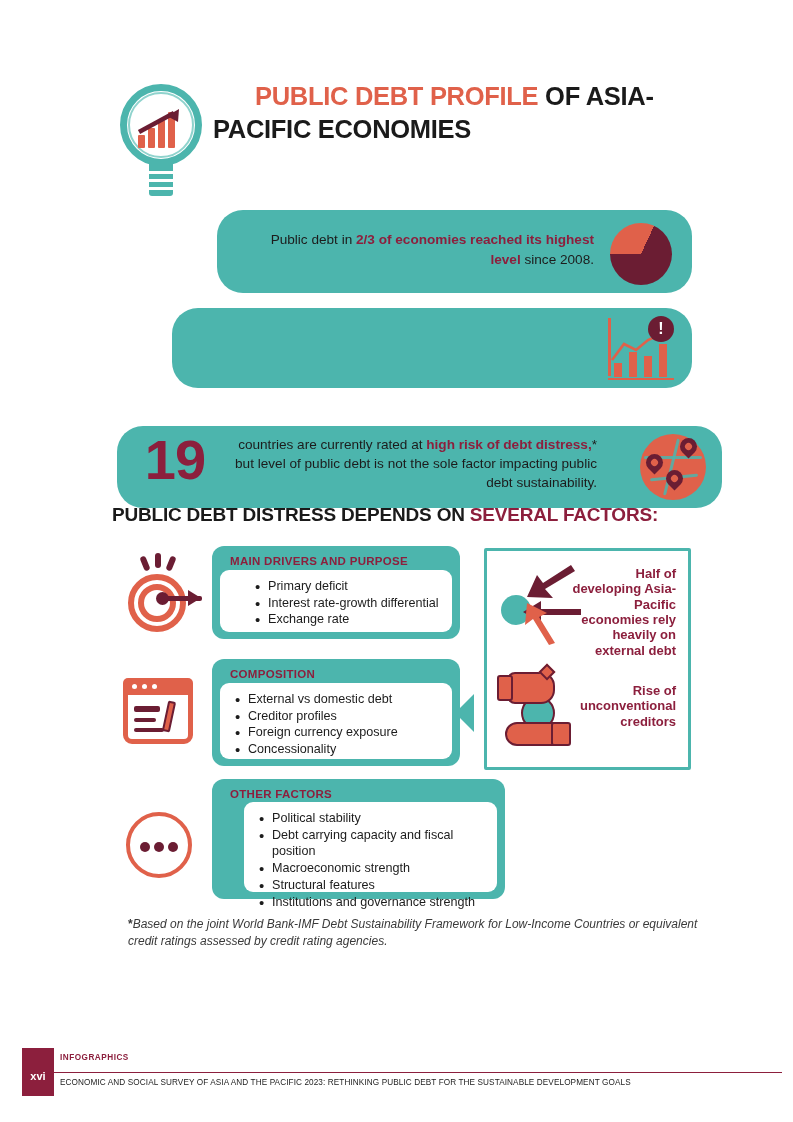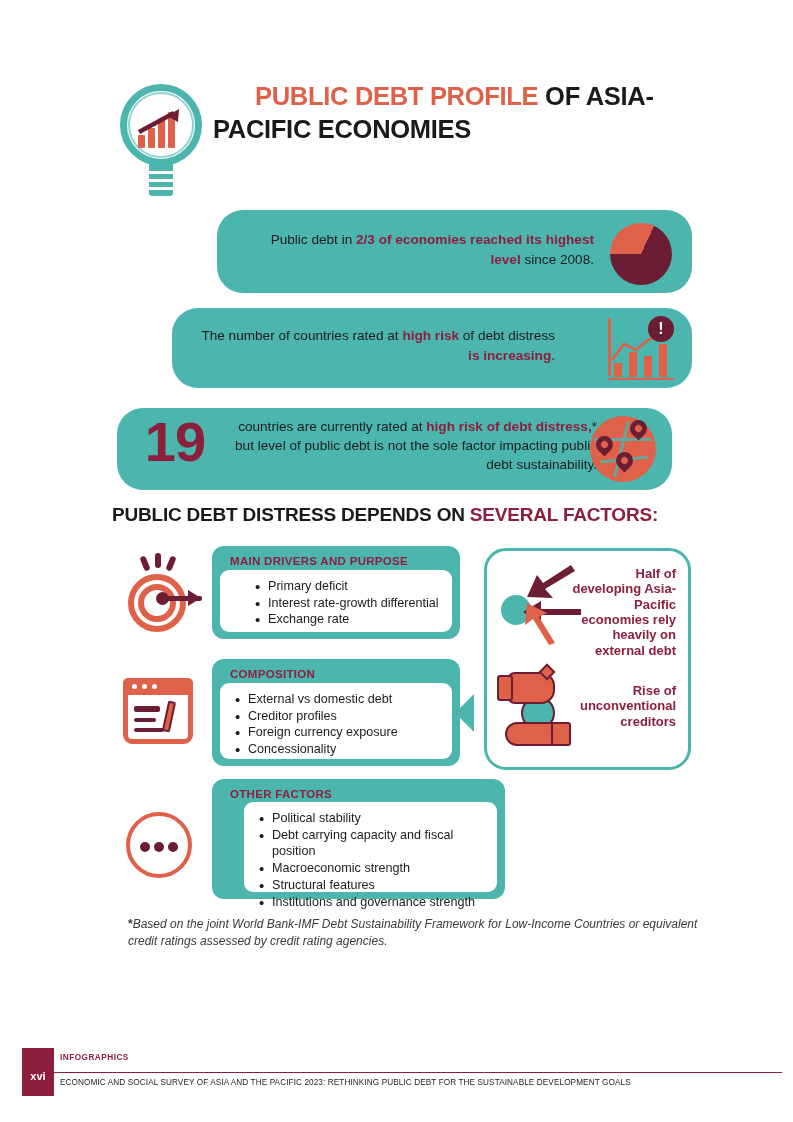--- a/index.html
+++ b/index.html
@@ -29,21 +29,21 @@
   .title .hl{color:#e0614a;margin-left:42px;}
 
   
   .callout{position:absolute;background:#4cb5ad;border-radius:26px;}
   .callout .ctext{position:absolute;color:#1c1c1c;font-size:13.6px;line-height:1.45;text-align:right;}
   .callout .ctext b{color:#8c1f3d;}
   .cal1{left:217px;top:210px;width:475px;height:83px;}
   .cal1 .ctext{left:22px;top:20px;width:355px;}
   .cal2{left:172px;top:308px;width:520px;height:80px;}
   .cal2 .ctext{left:28px;top:18px;width:355px;}
-  .cal3{left:117px;top:408px;width:555px;height:82px;}
+  .cal3{left:117px;top:426px;width:605px;height:82px;}
   .cal3 .ctext{left:105px;top:10px;width:375px;line-height:1.38;}
 
   .bignum{position:absolute;left:18px;top:6px;width:80px;text-align:center;
           font-size:56px;font-weight:bold;color:#8c1f3d;line-height:1;letter-spacing:-1px;}
 
   
   .pie{position:absolute;right:20px;top:13px;width:62px;height:62px;border-radius:50%;
        background:conic-gradient(from 25deg,#6b1d33 0 68%,#e0614a 68% 100%);}
   
   .barchart{position:absolute;right:18px;top:10px;width:72px;height:62px;}
@@ -102,21 +102,21 @@
   .doc-dot{position:absolute;top:6px;width:5px;height:5px;border-radius:50%;background:#fff;}
   .doc-line{position:absolute;left:11px;height:4px;background:#6b1d33;border-radius:2px;}
   .pencil{position:absolute;left:42px;top:23px;width:8px;height:31px;background:#e0614a;
           border:2px solid #6b1d33;box-sizing:border-box;border-radius:2px;transform:rotate(12deg);}
 
   .dots3{left:126px;top:812px;width:66px;height:66px;border:4px solid #e0614a;border-radius:50%;box-sizing:border-box;}
   .dots3 .d{position:absolute;top:26px;width:10px;height:10px;border-radius:50%;background:#6b1d33;}
 
   
   .rpanel{position:absolute;left:484px;top:548px;width:207px;height:222px;
-          background:#fff;border:3.5px solid #4cb5ad;border-radius:22px;box-sizing:border-box;}
+          background:#fff;border:3.5px solid #4cb5ad;border-radius:2px;box-sizing:border-box;}
   .rtext{position:absolute;color:#8c1f3d;font-weight:bold;font-size:13px;line-height:1.18;text-align:right;}
   .rtext1{right:12px;top:15px;width:112px;}
   .rtext2{right:12px;top:132px;width:120px;}
 
   .conv{position:absolute;left:10px;top:14px;width:90px;height:82px;}
   .conv-ball{position:absolute;left:4px;top:30px;width:30px;height:30px;border-radius:50%;background:#4cb5ad;}
 
   .hands{position:absolute;left:8px;top:115px;width:92px;height:90px;}
   .hand-globe{position:absolute;left:26px;top:30px;width:34px;height:34px;border-radius:50%;
               background:#4cb5ad;border:2.5px solid #6b1d33;box-sizing:border-box;}
@@ -171,21 +171,20 @@
     </div>
     <div class="title"><span class="hl">PUBLIC DEBT PROFILE</span><span> OF ASIA-PACIFIC ECONOMIES</span></div>
   </div>
 
   <div class="callout cal1">
     <div class="ctext"><span>Public debt in </span><b>2/3 of economies reached its highest level</b><span> since 2008.</span></div>
     <div class="pie"></div>
   </div>
 
   <div class="callout cal2">
-    <div class="ctext"><span>The number of countries rated at </span><b>high risk</b><span> of debt distress </span><b>is increasing</b><span>.</span></div>
     <div class="barchart">
       <div class="bc-axis-y"></div>
       <div class="bc-axis-x"></div>
       <div class="bc-bar" style="left:12px;height:14px;"></div>
       <div class="bc-bar" style="left:27px;height:25px;"></div>
       <div class="bc-bar" style="left:42px;height:21px;"></div>
       <div class="bc-bar" style="left:57px;height:33px;"></div>
       <svg class="bc-line" viewBox="0 0 54 28" preserveAspectRatio="none">
         <polyline points="2,26 14,10 26,16 38,6 52,0" stroke="#e0614a" stroke-width="2.6" fill="none"></polyline>
       </svg>

